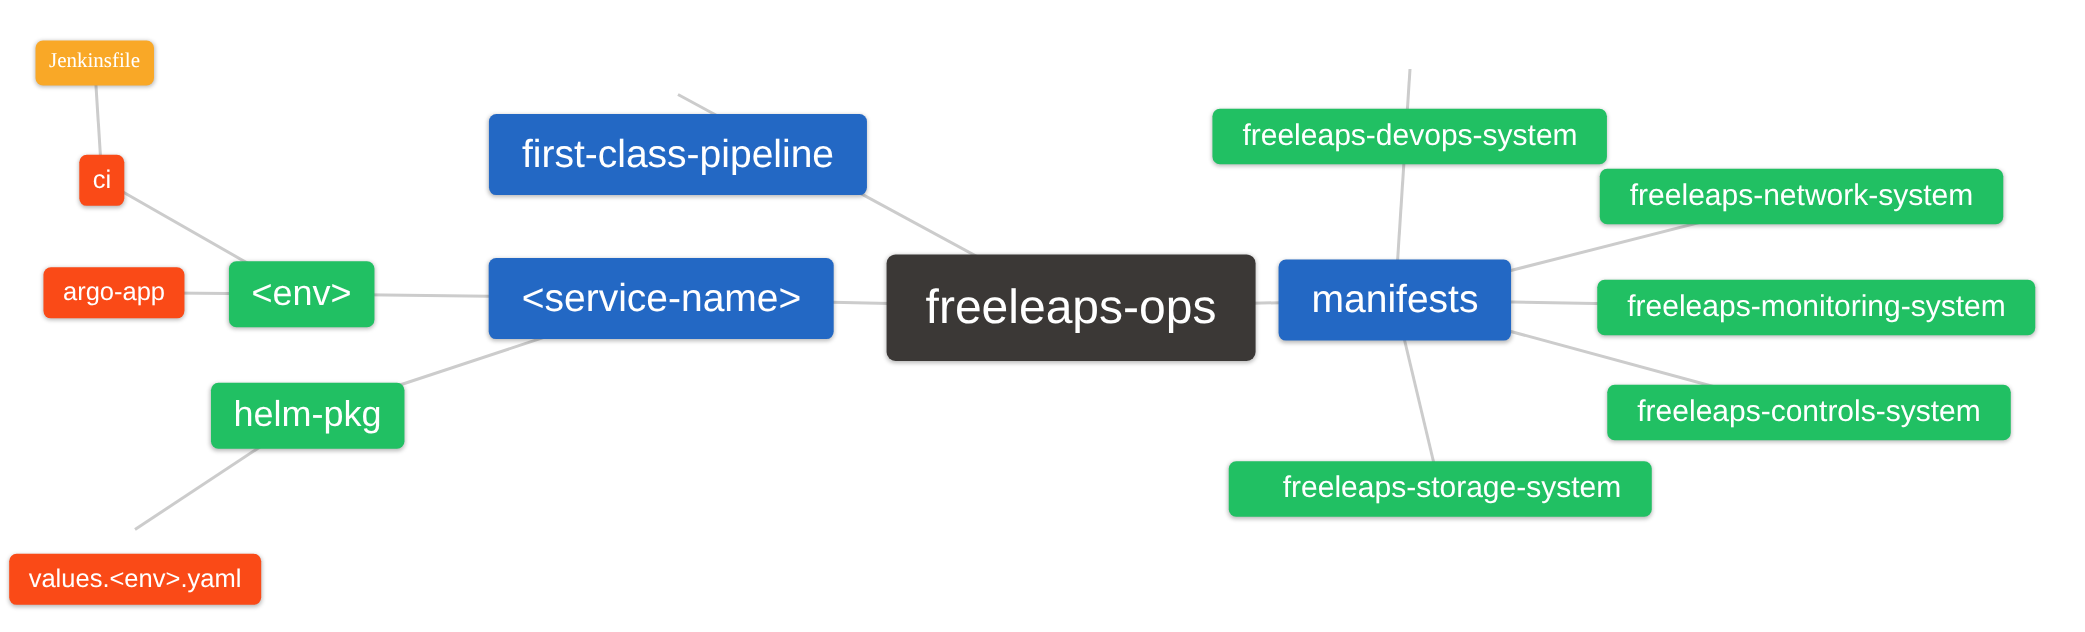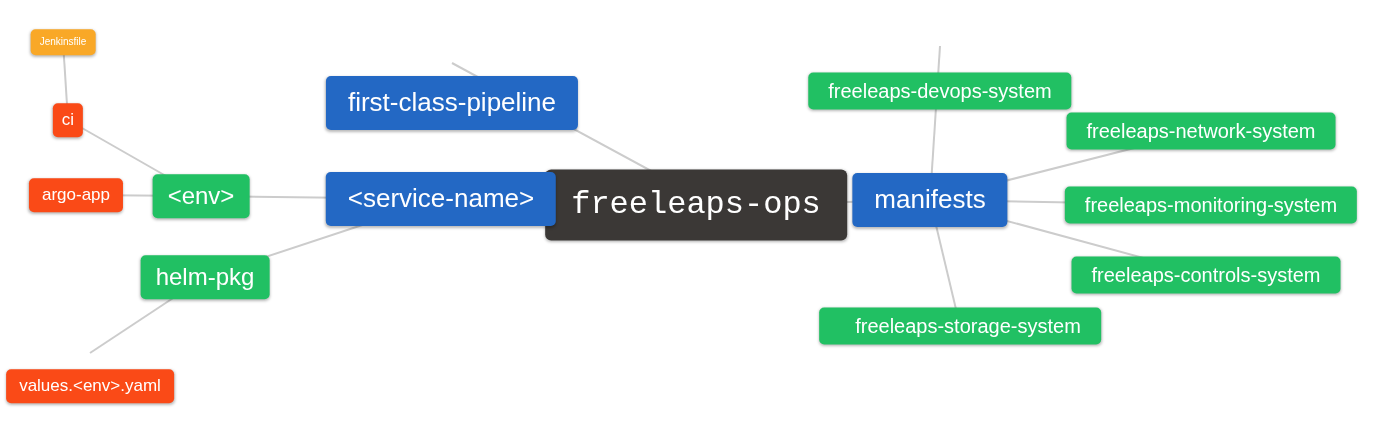--- a/index.html
+++ b/index.html
@@ -36,21 +36,21 @@
     line-height: 1.15;
     cursor: pointer;
     user-select: none;
   }
   .kind-root       { background: var(--c-root);  font-size: 32px; padding: 17px 26px; border-radius: 6px; }
   .kind-blue       { background: var(--c-blue);  font-size: 26px; padding: 12px 22px; }
   .kind-green-mid  { background: var(--c-green); font-size: 24px; padding: 8px 15px; }
   .kind-green-leaf { background: var(--c-green); font-size: 20px; padding: 7px 20px; }
   .kind-red        { background: var(--c-red);   font-size: 17px; padding: 7px 13px; }
   .kind-red-small  { background: var(--c-red);   font-size: 17px; padding: 7px 9px; text-align: center;  }
-  .kind-amber      { background: var(--c-amber); font-size: 10px; padding: 7px 9px;  }
+  .kind-amber      { background: var(--c-amber); font-size: 14px; padding: 7px 9px; font-family: Liberation Serif, serif;  }
 </style>
 </head>
 <body>
 
 <div class="canvas">
   <svg class="edge-layer" viewBox="0 0 1390 421" xmlns="http://www.w3.org/2000/svg">
       <line x1="63" y1="42" x2="68" y2="120"></line>
       <line x1="68" y1="120" x2="201" y2="196"></line>
       <line x1="76" y1="195" x2="201" y2="196"></line>
       <line x1="201" y1="196" x2="441" y2="199"></line>
@@ -59,21 +59,21 @@
       <line x1="452" y1="63" x2="714" y2="205"></line>
       <line x1="441" y1="199" x2="714" y2="205"></line>
       <line x1="714" y1="205" x2="930" y2="200"></line>
       <line x1="930" y1="200" x2="940" y2="46"></line>
       <line x1="930" y1="200" x2="1201" y2="131"></line>
       <line x1="930" y1="200" x2="1211" y2="205"></line>
       <line x1="930" y1="200" x2="1206" y2="275"></line>
       <line x1="930" y1="200" x2="960" y2="326"></line>
     </svg>
   <div id="node-layer">
-      <div class="node kind-root" style="left: 696px; top: 205px; font-family: Liberation Mono, monospace;">freeleaps-ops</div>
+      <div class="node kind-root" style="left: 714px; top: 205px;">freeleaps-ops</div>
       <div class="node kind-blue" style="left: 452px; top: 63px; margin-top: 40px;">first-class-pipeline</div>
       <div class="node kind-blue" style="left: 441px; top: 199px;">&lt;service-name&gt;</div>
       <div class="node kind-blue" style="left: 930px; top: 200px;">manifests</div>
       <div class="node kind-green-mid" style="left: 201px; top: 196px;">&lt;env&gt;</div>
       <div class="node kind-green-mid" style="left: 205px; top: 277px;">helm-pkg</div>
       <div class="node kind-amber" style="left: 63px; top: 42px;">Jenkinsfile</div>
       <div class="node kind-red-small" style="left: 68px; top: 120px;">ci</div>
       <div class="node kind-red" style="left: 76px; top: 195px;">argo-app</div>
       <div class="node kind-red" style="left: 90px; top: 353px; margin-top: 33px;">values.&lt;env&gt;.yaml</div>
       <div class="node kind-green-leaf" style="left: 940px; top: 46px; margin-top: 45px;">freeleaps-devops-system</div>

